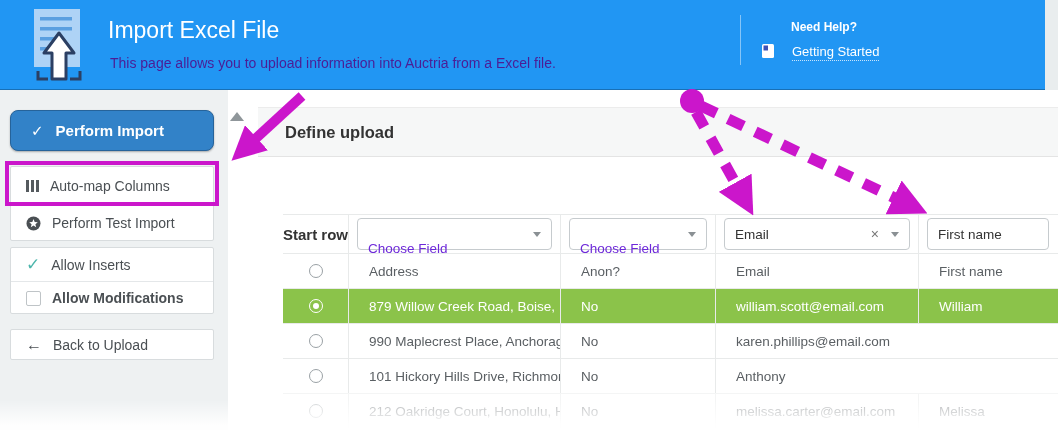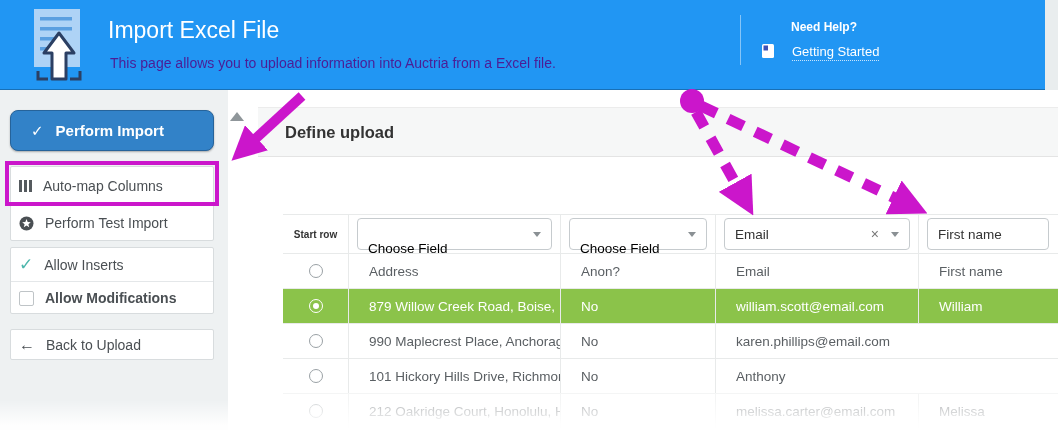--- a/index.html
+++ b/index.html
@@ -15,21 +15,21 @@
   .hdr-sub { position:absolute; left:110px; top:55px; font-size:14px; color:#4c1d95; }
   .hdr-vline { position:absolute; left:740px; top:15px; width:1px; height:50px; background:rgba(255,255,255,.45); }
   .help-title { position:absolute; left:758px; top:20px; font-size:12px; font-weight:bold; color:#fff;margin-left:33px; }
   .book-ic { position:absolute; left:761px; top:44px; }
   .help-link { position:absolute; left:792px; top:44px; font-size:13px; color:#fff; border-bottom:1px dotted rgba(255,255,255,.75); padding-bottom:1px; cursor:pointer; }
 
   
   .sidebar { position:absolute; left:0; top:90px; width:228px; height:340px; background:#eef1f2; }
   .btn-primary { position:absolute; left:10px; top:20px; width:204px; height:41px; background:#3282c8; border:1px solid #26639a; border-radius:8px; color:#fff; font-size:15px; font-weight:bold; display:flex; align-items:center; padding-left:20px; gap:12px; box-shadow:0 1px 2px rgba(0,0,0,.3); cursor:pointer; }
   .card { position:absolute; left:10px; width:204px; background:#fff; border:1px solid #d8dcde; border-radius:2px; }
-  .card-row { display:flex; align-items:center; gap:11px; padding-left:8px; font-size:14px; color:#4a4f53; cursor:pointer; }
+  .card-row { display:flex; align-items:center; gap:11px; padding-left:15px; font-size:14px; color:#4a4f53; cursor:pointer; }
   .card-div { height:1px; background:#e4e7e9; }
   .cols-ic { display:inline-flex; gap:2px; }
   .cols-ic i { width:3px; height:12px; background:#555a5e; }
   .chk-empty { width:15px; height:15px; border:1px solid #bfc4c7; border-radius:2px; background:#fff; }
   .check-teal { color:#4db6ac; font-size:17px; font-weight:bold; }
   .back-arrow { color:#4a4f53; font-size:16px; }
   .hl-box { position:absolute; left:5px; top:71px; width:214px; height:45px; border:4px solid #cb16cb; z-index:40; pointer-events:none; }
   .tri-up { position:absolute; left:230px; top:112px; width:0; height:0; border-left:7px solid transparent; border-right:7px solid transparent; border-bottom:9px solid #8f969a; }
 
   
@@ -37,29 +37,29 @@
   .panel-hdr { position:absolute; left:0; top:17px; width:800px; height:50px; background:#f6f7f7; border-top:1px solid #ececec; border-bottom:1px solid #e4e4e4; display:flex; align-items:center; padding-left:27px; font-size:16.5px; font-weight:600; color:#333; }
   .instruction { position:absolute; left:27px; top:87px; font-size:13.5px; color:#5a5f63; }
   .instruction b { color:#333; }
 
   .maptable { position:absolute; left:25px; top:124px; width:784px; }
   .trow { display:flex; border-top:1px solid #e8eaea; }
   .c0 { width:65px; display:flex; align-items:center; justify-content:center; }
   .c1 { width:212px; } .c2 { width:155px; } .c3 { width:203px; } .c4 { width:124px; }
   .c1,.c2,.c3,.c4 { border-left:1px solid #e8eaea; display:flex; align-items:center; padding-left:20px; overflow:hidden; white-space:nowrap; }
   .selrow { height:39px; }
-  .selrow .c0 { font-weight:bold; font-size:10px; color:#333; }
+  .selrow .c0 { font-weight:bold; font-size:15px; color:#333; }
   .selrow .c1,.selrow .c2,.selrow .c3,.selrow .c4 { padding:0 8px; overflow:visible; }
   .drow { height:35px; font-size:13.5px; color:#5a5f63; }
   .drow.sel { background:#8bc34a; color:#fff; }
   .drow.faded { opacity:.45; }
 
   .select { height:32px; background:#fff; border:1px solid #c6cbce; border-radius:4px; display:flex; align-items:center; padding:0 10px; font-size:13.5px; width:100%; cursor:pointer; }
   .select .val { flex:1; color:#333; white-space:nowrap; overflow:hidden; }
-  .select.ph .val { color:#000000;margin-top:28px; }
+  .select.ph .val { color:#6d28d9;margin-top:28px; }
   .select .clear { color:#777; font-size:14px; margin-right:12px; cursor:pointer; }
   .caret { width:0; height:0; border-left:4px solid transparent; border-right:4px solid transparent; border-top:5px solid #8a9094; }
   .select.wide { width:122px; flex:none; }
 
   .radio { width:14px; height:14px; border:1.5px solid #9aa1a5; border-radius:50%; background:#fff; cursor:pointer; position:relative; }
   .drow.sel .radio { border-color:#fff; background:transparent; }
   .drow.sel .radio::after { content:""; position:absolute; left:3px; top:3px; width:6px; height:6px; border-radius:50%; background:#fff; }
 
   .fade-bottom { position:absolute; left:0; bottom:0; width:1058px; height:30px; background:linear-gradient(to bottom, rgba(255,255,255,0), rgba(255,255,255,.95) 85%); z-index:60; pointer-events:none; }
   .annot { position:absolute; left:0; top:0; width:1058px; height:430px; z-index:100; pointer-events:none; }

